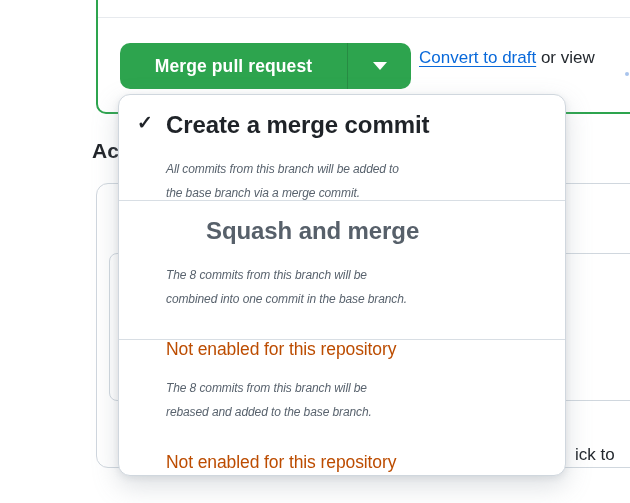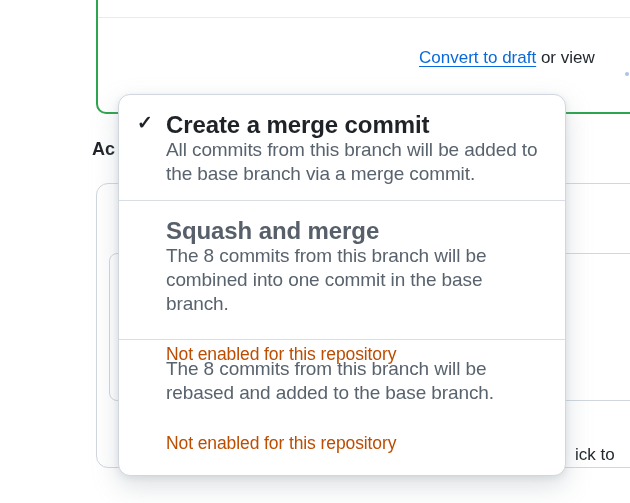--- a/index.html
+++ b/index.html
@@ -87,21 +87,21 @@
     width: 4px; height: 4px;
     border-radius: 50%;
     background: #a9c4ec;
     z-index: 2;
   }
 
   
   .partial-heading {
     position: absolute;
     left: 92px; top: 139px;
-    font-size: 18px; font-weight: 700;
+    font-size: 21px; font-weight: 700;
     color: #1f2328;
     z-index: 1;
   }
   .comment-outer-box {
     position: absolute;
     left: 96px; top: 183px;
     width: 600px; height: 285px;
     border: 1px solid #d0d7de;
     border-radius: 12px;
     background: #ffffff;
@@ -150,45 +150,52 @@
     left: 18px; top: 16px;
     font-size: 19px; font-weight: 700;
     color: #1f2328;
   }
   .item-title {
     font-size: 24px; font-weight: 700;
     line-height: 26px;
     color: #1f2328;
     letter-spacing: -0.1px;
   }
-  .item-title.muted { color: #57606a; }
+  .item-title.muted { color: #57606a; margin-left: 40px; }
   .item-desc {
-    margin-top: 0;
-    font-size: 19px;
+    margin-top: 19px;
+    font-size: 12px;
     line-height: 24px;
     color: #59636e;
     white-space: pre-line;
     letter-spacing: -0.1px;
+    font-style: italic;
   }
   .item-note {
     margin-top: 26px;
     font-size: 17.5px;
     line-height: 24px;
     color: #bc4c00;
     letter-spacing: -0.1px;
   }
 </style>
 </head>
 <body>
 
 <div class="canvas">
 
   <div class="merge-green-box"></div>
   <div class="merge-box-top-divider"></div>
 
+  <div class="merge-btn-group">
+    <button class="merge-btn-main">Merge pull request</button>
+    <button class="merge-btn-caret">
+      <span class="caret-triangle"></span>
+    </button>
+  </div>
 
   <div class="draft-row">
     <span class="draft-link">Convert to draft</span><span> or view</span>
   </div>
   <div class="edge-glyph"></div>
 
   <div class="partial-heading">Ac</div>
   <div class="comment-outer-box"></div>
   <div class="comment-inner-box"></div>
   <div class="partial-hint">ick to</div>

